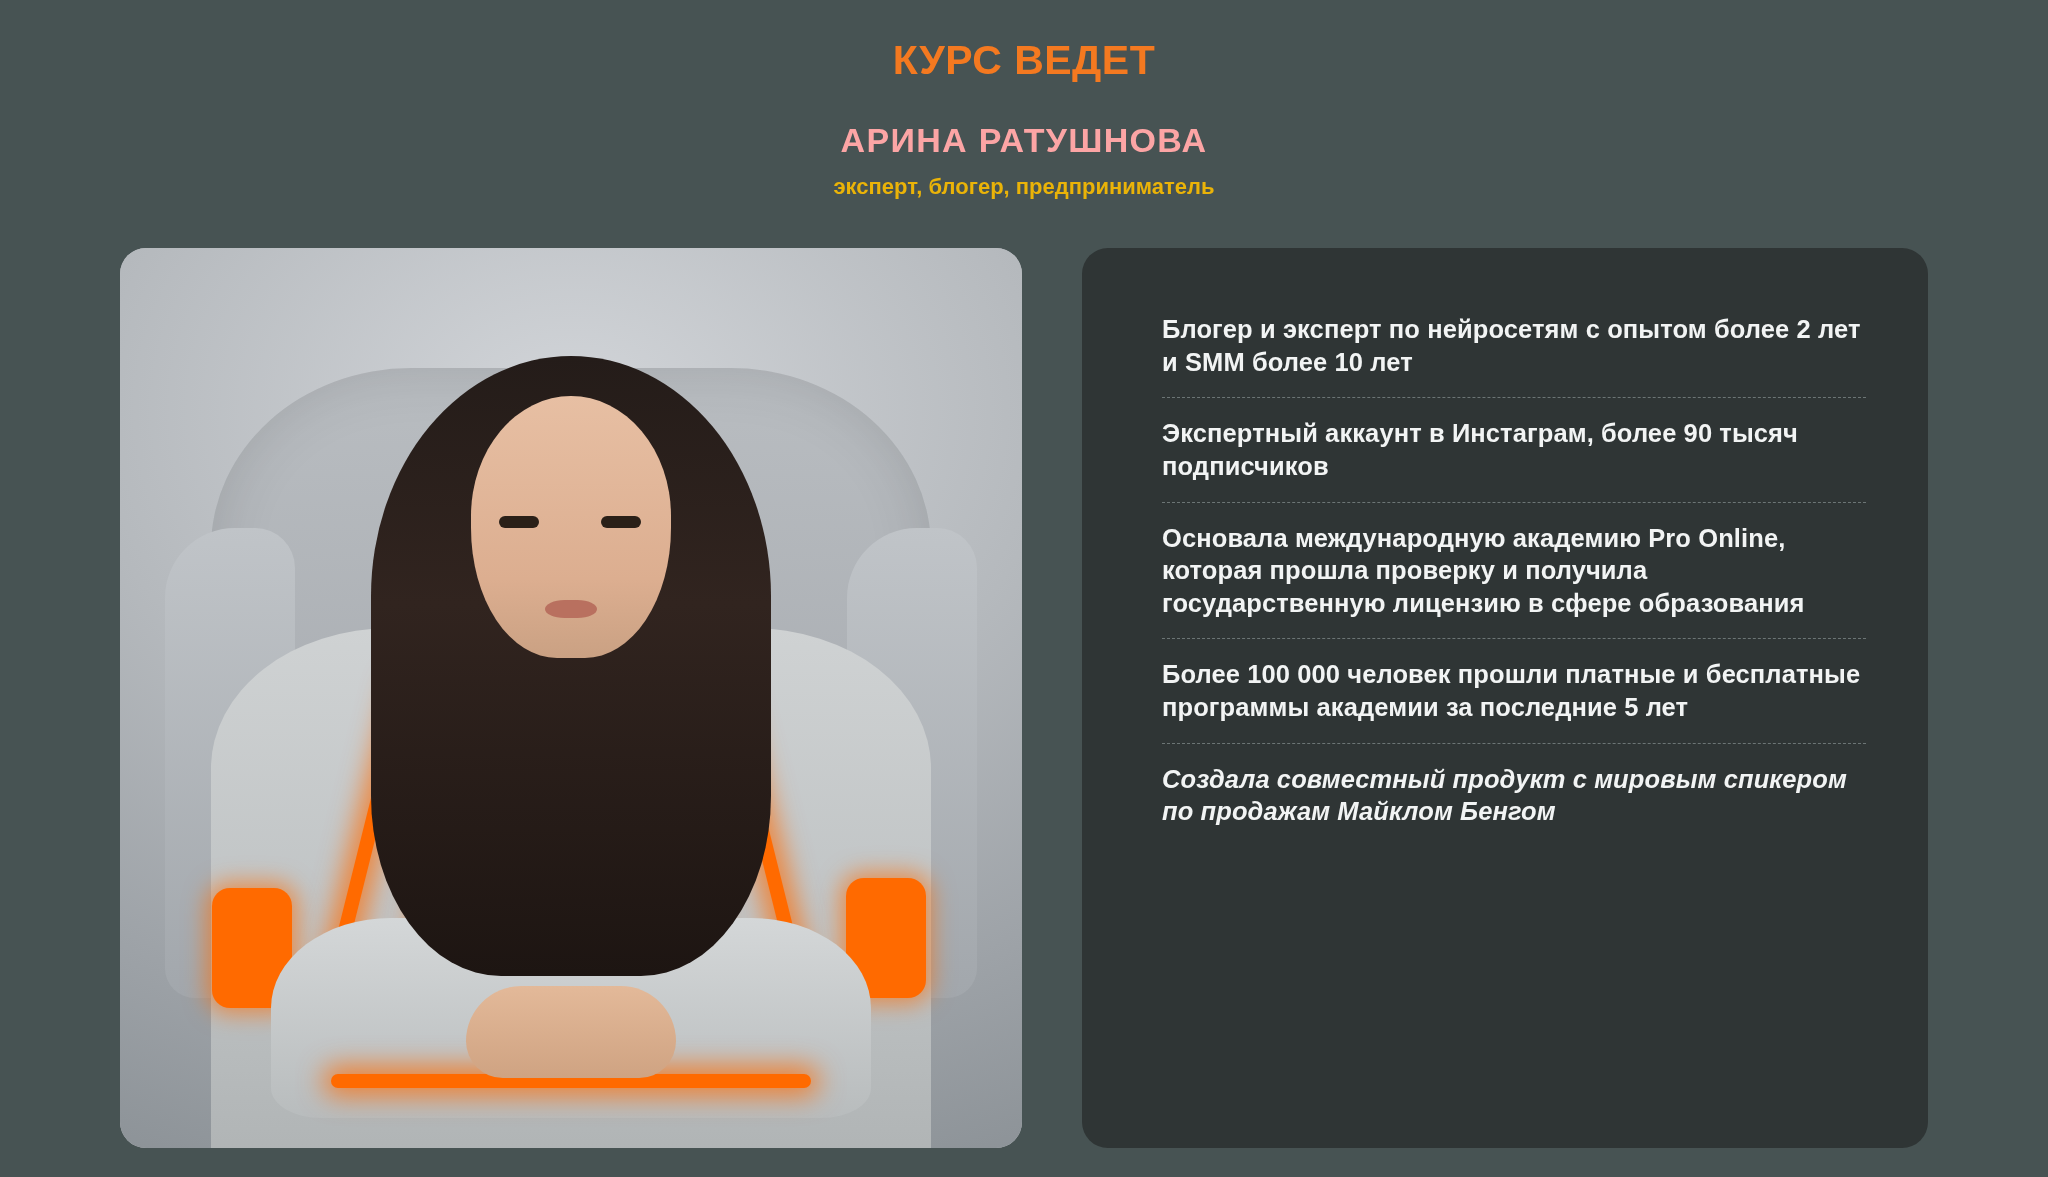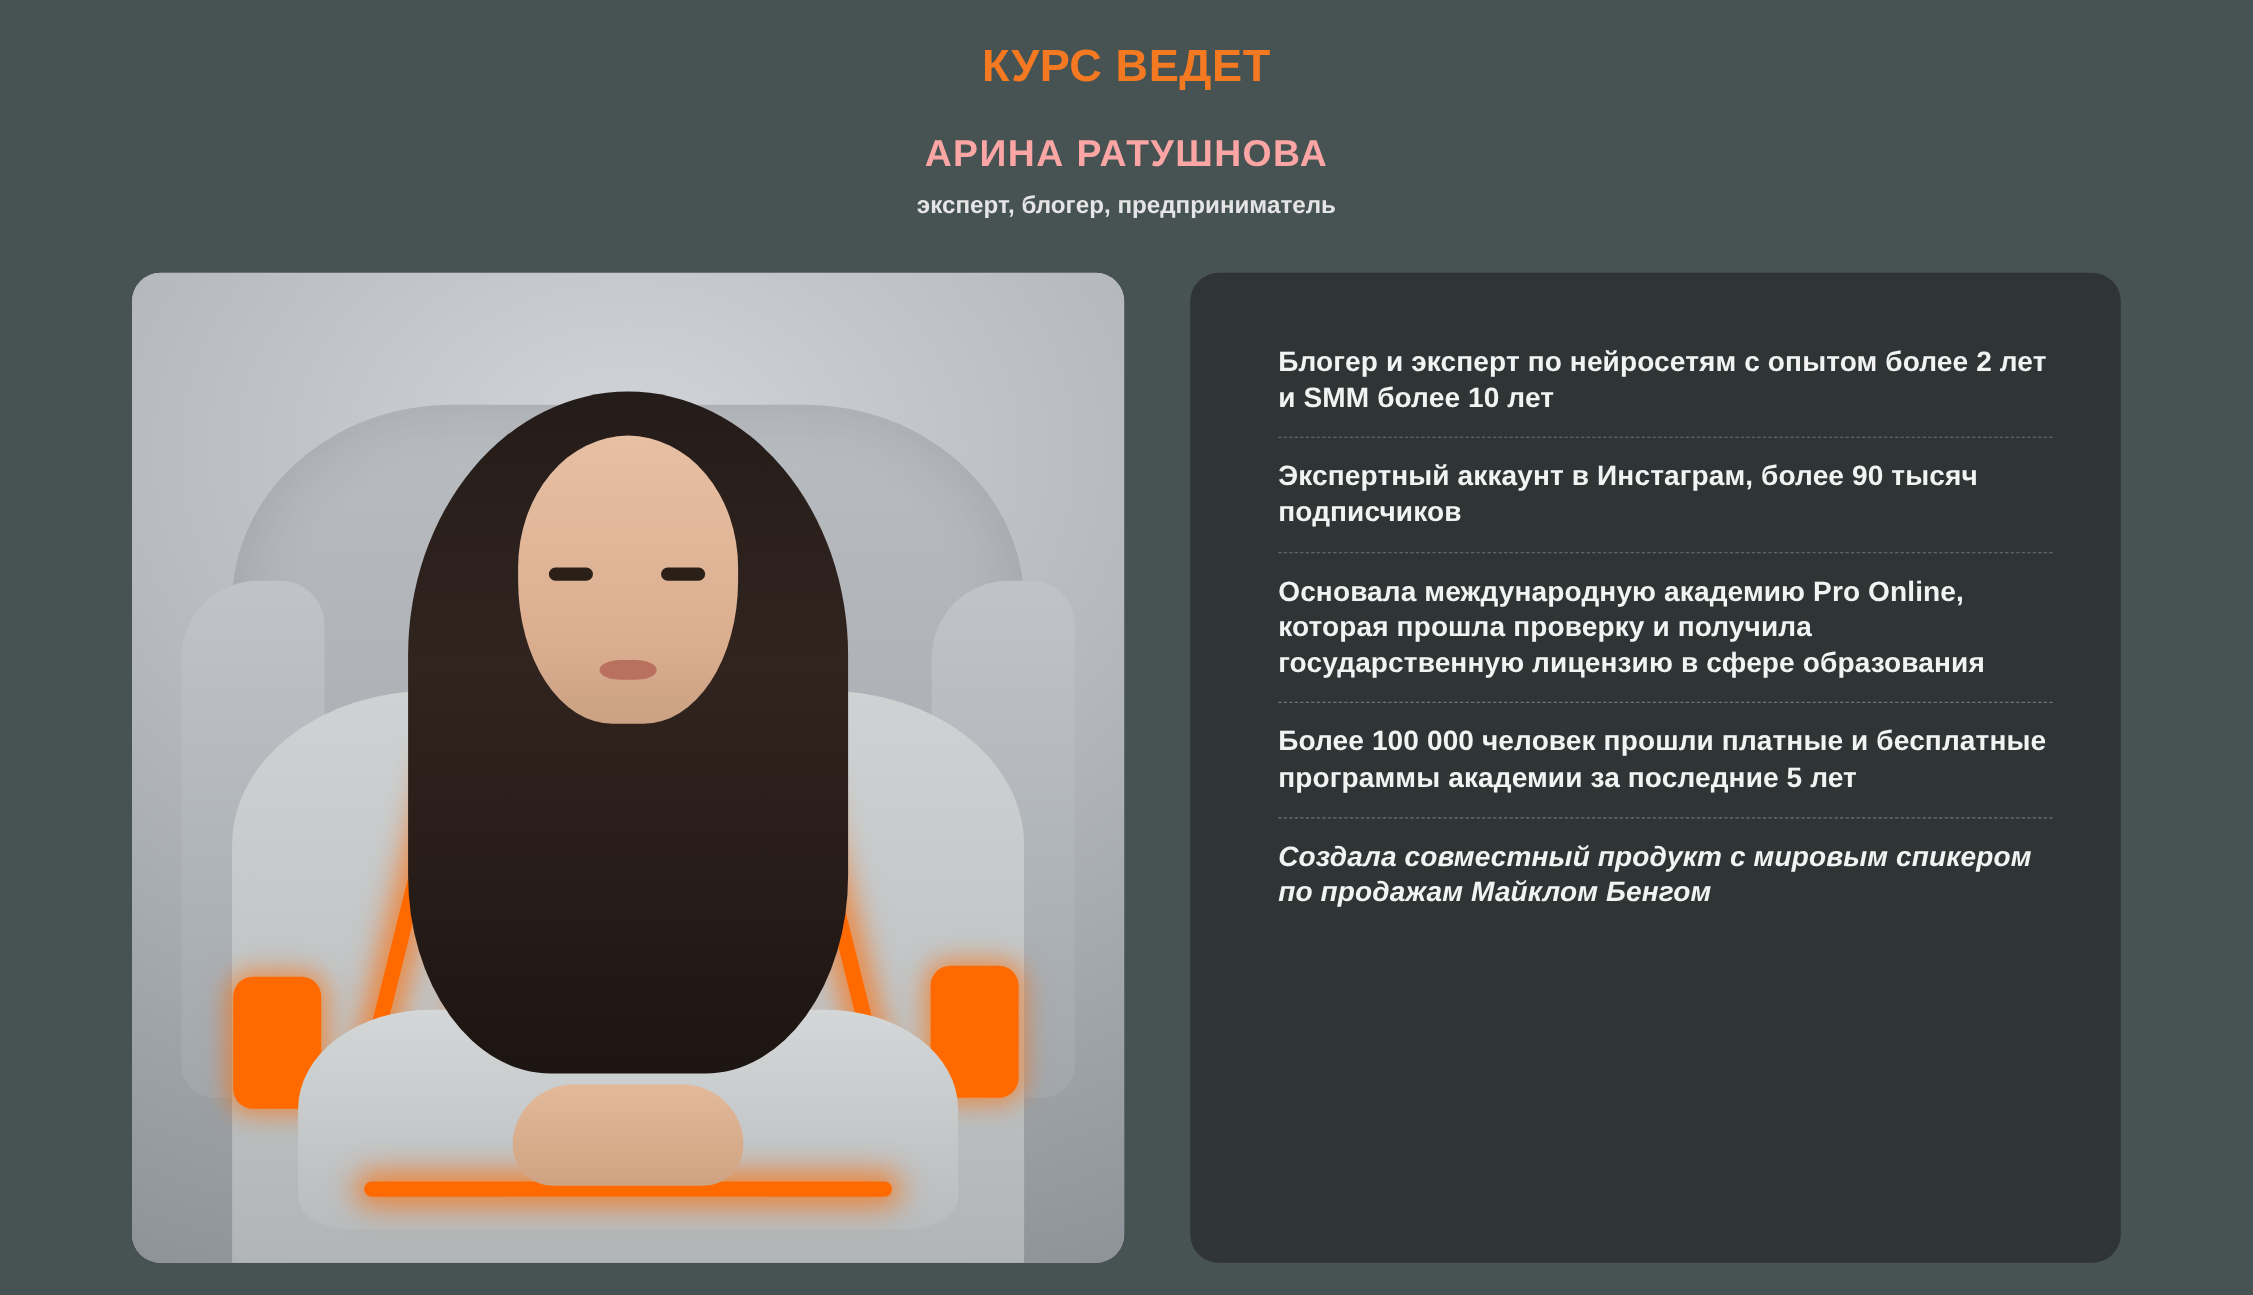--- a/index.html
+++ b/index.html
@@ -45,21 +45,21 @@
     font-size: 34px;
     font-weight: bold;
     letter-spacing: 1.3px;
     color: #fca5a5;
   }
 
   .person-role {
     margin-top: 14px;
     font-size: 22px;
     font-weight: bold;
-    color: #e5e5e5;
+    color: #eab308;
   }
 
   
   .content {
     margin-top: 48px;
     width: 100%;
     display: flex;
     justify-content: center;
     gap: 60px;
     padding: 0 120px;

